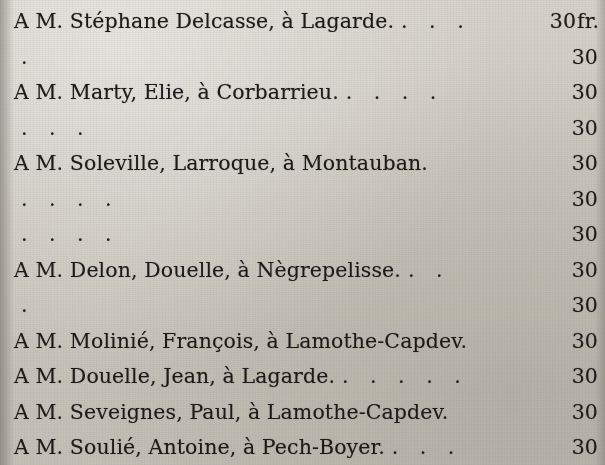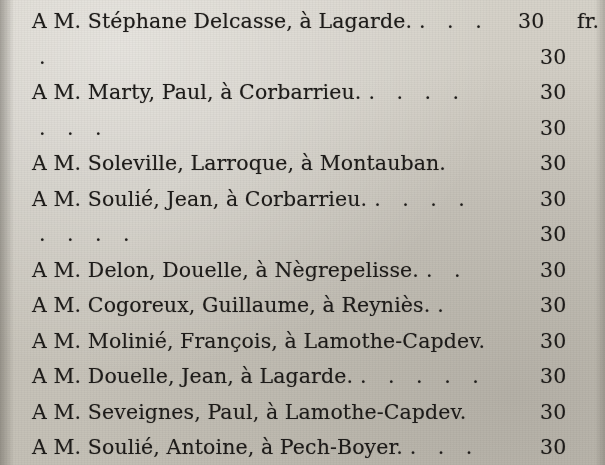--- a/index.html
+++ b/index.html
@@ -42,21 +42,21 @@
   }
   #edge-right {
     position: absolute;
     right: 0; top: 0; bottom: 0;
     width: 10px;
     background: linear-gradient(270deg, rgba(90,86,78,0.30), rgba(90,86,78,0) 100%);
     pointer-events: none;
   }
   #list {
     position: relative;
-    padding: 4px 0 0 18px;
+    padding: 4px 0 0 0;
   }
   .entry {
     display: flex;
     align-items: baseline;
     height: 35.5px;
     padding-left: 14px;
     padding-right: 6px;
     color: #1d1b19;
     font-size: 20.5px;
     line-height: 35.5px;
@@ -70,20 +70,21 @@
   .entry .leader {
     flex: 1 1 auto;
     overflow: hidden;
     padding: 0 6px 0 7px;
     letter-spacing: 7.5px;
     font-size: 20.5px;
     text-align: left;
   }
   .entry .amount {
     flex: 0 0 auto;
+    text-align: right;
     min-width: 58px;
   }
   .entry .unit {
     flex: 0 0 auto;
     padding-left: 1px;
   }
   .entry:nth-child(odd) {
     text-shadow: 0 0 1px rgba(40,38,34,0.45);
   }
 </style>
@@ -101,61 +102,59 @@
       <span class="unit">fr.</span>
     </div>
 
     <div class="entry">
       <span class="leader"> .</span>
       <span class="amount">30</span>
       <span class="unit"></span>
     </div>
 
     <div class="entry">
-      <span class="name">A M. Marty, Paul, à Corbarrieu.</span>
+      <span class="name">A M. Marty, Elie, à Corbarrieu.</span>
       <span class="leader">. . . .</span>
       <span class="amount">30</span>
       <span class="unit"></span>
     </div>
 
     <div class="entry">
       <span class="leader">. . .</span>
       <span class="amount">30</span>
       <span class="unit"></span>
     </div>
 
     <div class="entry">
       <span class="name">A M. Soleville, Larroque, à Montauban.</span>
       <span class="leader"></span>
       <span class="amount">30</span>
       <span class="unit"></span>
     </div>
 
     <div class="entry">
-      <span class="name">A M. Soulié, Jean, à Corbarrieu.</span>
       <span class="leader">. . . .</span>
       <span class="amount">30</span>
       <span class="unit"></span>
     </div>
 
     <div class="entry">
       <span class="leader">. . . .</span>
       <span class="amount">30</span>
       <span class="unit"></span>
     </div>
 
     <div class="entry">
       <span class="name">A M. Delon, Douelle, à Nègrepelisse.</span>
       <span class="leader">. .</span>
       <span class="amount">30</span>
       <span class="unit"></span>
     </div>
 
     <div class="entry">
-      <span class="name">A M. Cogoreux, Guillaume, à Reyniès.</span>
       <span class="leader"> .</span>
       <span class="amount">30</span>
       <span class="unit"></span>
     </div>
 
     <div class="entry">
       <span class="name">A M. Molinié, François, à Lamothe-Capdev.</span>
       <span class="leader"></span>
       <span class="amount">30</span>
       <span class="unit"></span>

